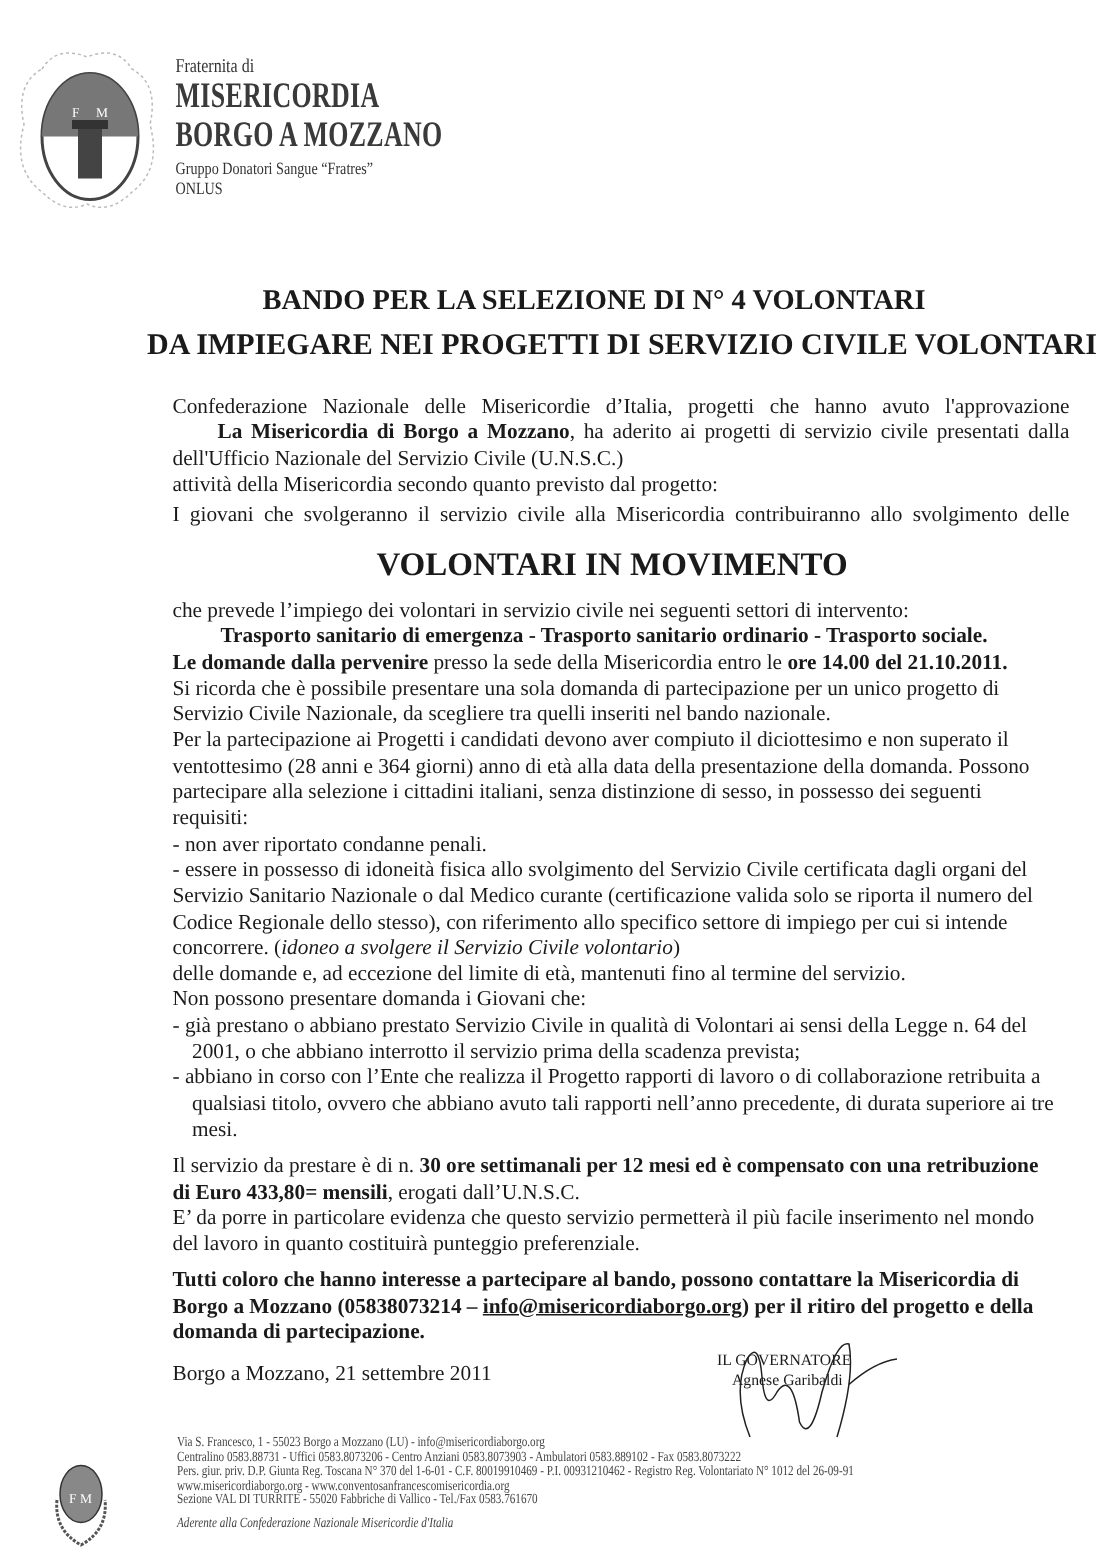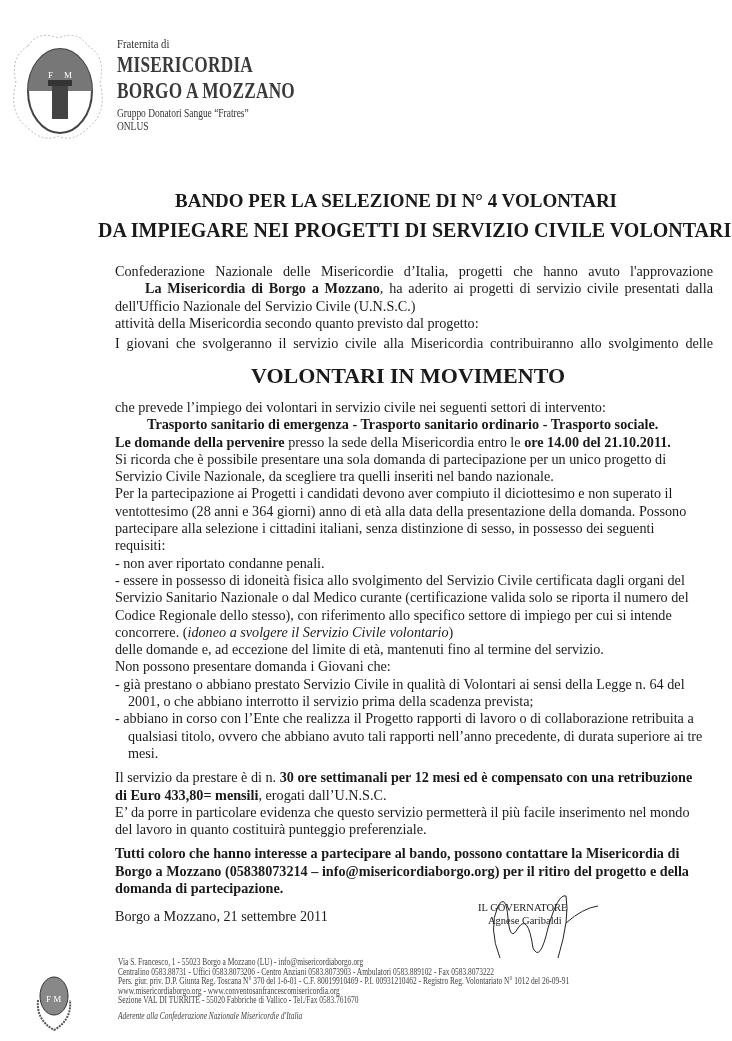--- a/index.html
+++ b/index.html
@@ -18,21 +18,21 @@
   .title1 { left: 0; width: 732px; top: 190px; text-align: center; font-size: 19px; font-weight: bold; padding-left: 60px; box-sizing: border-box; }
   .title2 { left: 98px; top: 219px; font-size: 20px; font-weight: bold; white-space: nowrap; text-align: right; }
   .title3 { left: 0; width: 732px; top: 363px; text-align: center; font-size: 22px; font-weight: bold; padding-left: 84px; box-sizing: border-box; }
 
   
   .txt { left: 115px; width: 598px; font-size: 14.2px; line-height: 17.3px; }
   .just { text-align: justify; text-align-last: justify; }
   .line { white-space: nowrap; display: block; }
   .b { font-weight: bold; }
   .i { font-style: italic; }
-  .u { }
+  .u { text-decoration: underline; }
   .indent { padding-left: 30px; }
 
   
   .sig { left: 478px; top: 888px; width: 130px; height: 70px; }
   .sig-text { font-size: 10.5px; line-height: 12px; white-space: nowrap; }
 
   
   .flogo { left: 32px; top: 970px; width: 44px; height: 64px; }
   .footer { left: 118px; top: 958px; font-size: 9.3px; line-height: 9.6px; color: #444; }
   .footer .fl { white-space: nowrap; transform: scaleX(0.8); transform-origin: left; display: block; }
@@ -70,21 +70,21 @@
   <span class="line">dell'Ufficio Nazionale del Servizio Civile (U.N.S.C.)</span>
   <span class="line">attività della Misericordia secondo quanto previsto dal progetto:</span>
   <span class="line just" style="margin-top:3px">I giovani che svolgeranno il servizio civile alla Misericordia contribuiranno allo svolgimento delle</span>
 </div>
 
 <div class="abs title3">VOLONTARI IN MOVIMENTO</div>
 
 <div class="abs txt" style="top:399px">
   <span class="line">che prevede l’impiego dei volontari in servizio civile nei seguenti settori di intervento:</span>
   <span class="line b" style="padding-left:32px">Trasporto sanitario di emergenza - Trasporto sanitario ordinario - Trasporto sociale.</span>
-  <span class="line"><span class="b">Le domande della pervenire</span><span> presso la sede della Misericordia  entro  le </span><span class="b">ore 14.00 del 21.10.2011.</span></span>
+  <span class="line"><span class="b">Le domande dalla pervenire</span><span> presso la sede della Misericordia  entro  le </span><span class="b">ore 14.00 del 21.10.2011.</span></span>
   <span class="line">Si ricorda che è possibile presentare una sola domanda di partecipazione per un unico progetto di</span>
   <span class="line">Servizio Civile Nazionale, da scegliere tra quelli inseriti nel bando nazionale.</span>
   <span class="line">Per la partecipazione ai Progetti i candidati devono aver compiuto il diciottesimo e non superato il</span>
   <span class="line">ventottesimo (28 anni e 364 giorni) anno di età alla data della presentazione della domanda. Possono</span>
   <span class="line">partecipare alla selezione i cittadini italiani, senza distinzione di sesso, in possesso dei seguenti</span>
   <span class="line">requisiti:</span>
   <span class="line">-  non aver riportato condanne penali.</span>
   <span class="line">- essere in possesso di idoneità fisica allo svolgimento del Servizio Civile certificata dagli organi del</span>
   <span class="line">Servizio Sanitario Nazionale o dal Medico curante (certificazione valida solo se riporta il numero del</span>
   <span class="line">Codice Regionale dello stesso), con riferimento allo specifico settore di impiego per cui si intende</span>

